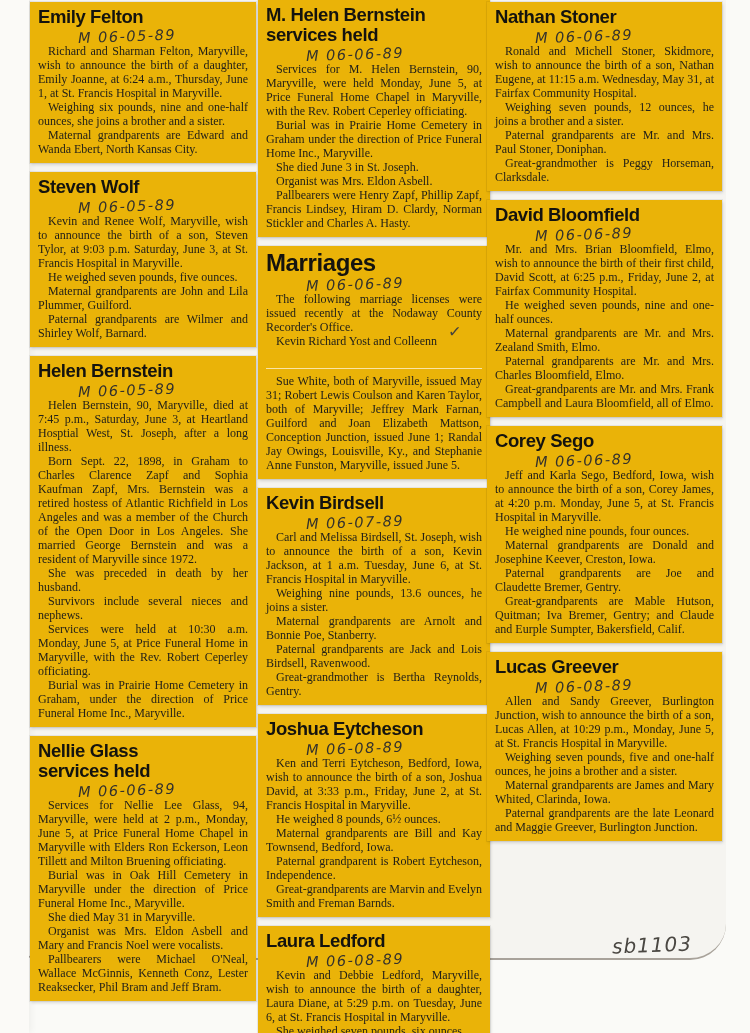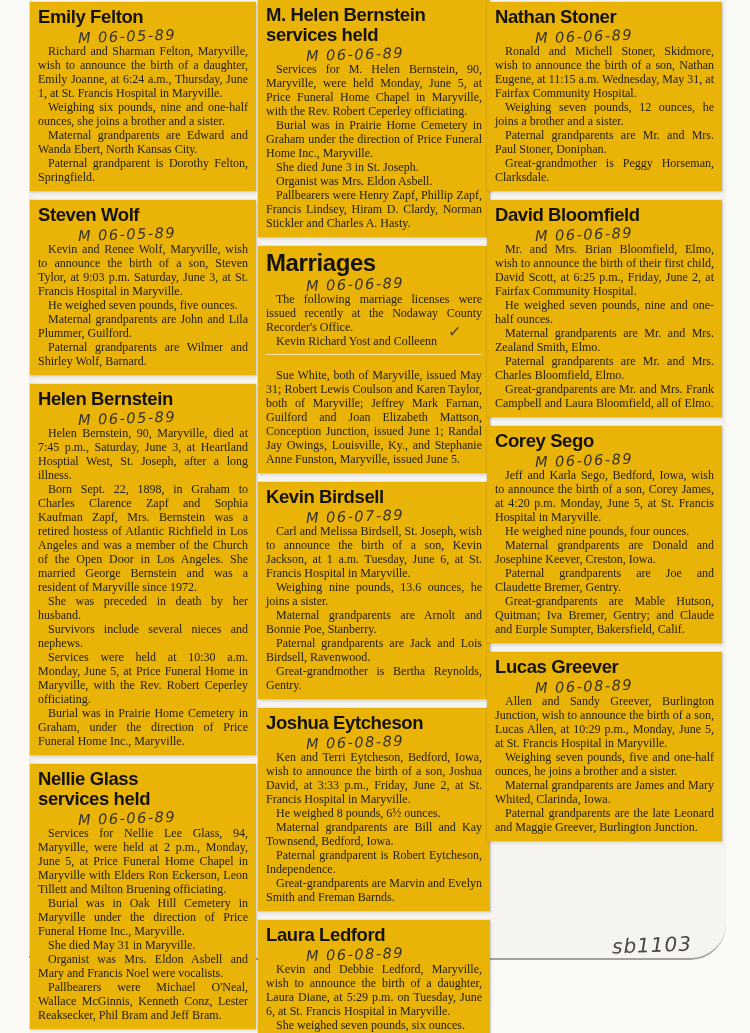--- a/index.html
+++ b/index.html
@@ -64,23 +64,23 @@
   .clip-date {
     font-size:14.5px;
     line-height:16px;
     margin:0 0 1px 40px;
     transform:rotate(-2deg);
     letter-spacing:1.5px;
     white-space:nowrap;
   }
   .clip-section { margin-top:1px; }
   .clip-section + .clip-section {
-    margin-top:6px;
+    margin-top:20px;
     border-top:1px solid rgba(255,255,255,0.65);
-    padding-top:13px;
+    padding-top:5px;
   }
   .clipping p {
     font-size:12px;
     line-height:14px;
     text-align:justify;
     text-indent:10px;
     color:#232119;
   }
 
   .checkmark {
@@ -106,21 +106,20 @@
 <div class="hole hole-3" data-name="punch-hole-bottom"></div>
 
 <div class="column column-left" data-name="column-left">
     <article class="clipping" data-name="clipping-emily-felton">
       <h2 class="clip-title" data-name="clipping-title">Emily Felton</h2>
       <div class="hand clip-date" data-name="handwritten-date">M 06-05-89</div>
       <div class="clip-section" data-name="clipping-section">
         <p class="clip-para" data-name="clipping-paragraph">Richard and Sharman Felton, Maryville, wish to announce the birth of a daughter, Emily Joanne, at 6:24 a.m., Thursday, June 1, at St. Francis Hospital in Maryville.</p>
         <p class="clip-para" data-name="clipping-paragraph">Weighing six pounds, nine and one-half ounces, she joins a brother and a sister.</p>
         <p class="clip-para" data-name="clipping-paragraph">Maternal grandparents are Edward and Wanda Ebert, North Kansas City.</p>
-        <p class="clip-para" data-name="clipping-paragraph">Paternal grandparent is Dorothy Felton, Springfield.</p>
       </div>
     </article>
     <article class="clipping" data-name="clipping-steven-wolf">
       <h2 class="clip-title" data-name="clipping-title">Steven Wolf</h2>
       <div class="hand clip-date" data-name="handwritten-date">M 06-05-89</div>
       <div class="clip-section" data-name="clipping-section">
         <p class="clip-para" data-name="clipping-paragraph">Kevin and Renee Wolf, Maryville, wish to announce the birth of a son, Steven Tylor, at 9:03 p.m. Saturday, June 3, at St. Francis Hospital in Maryville.</p>
         <p class="clip-para" data-name="clipping-paragraph">He weighed seven pounds, five ounces.</p>
         <p class="clip-para" data-name="clipping-paragraph">Maternal grandparents are John and Lila Plummer, Guilford.</p>
         <p class="clip-para" data-name="clipping-paragraph">Paternal grandparents are Wilmer and Shirley Wolf, Barnard.</p>

